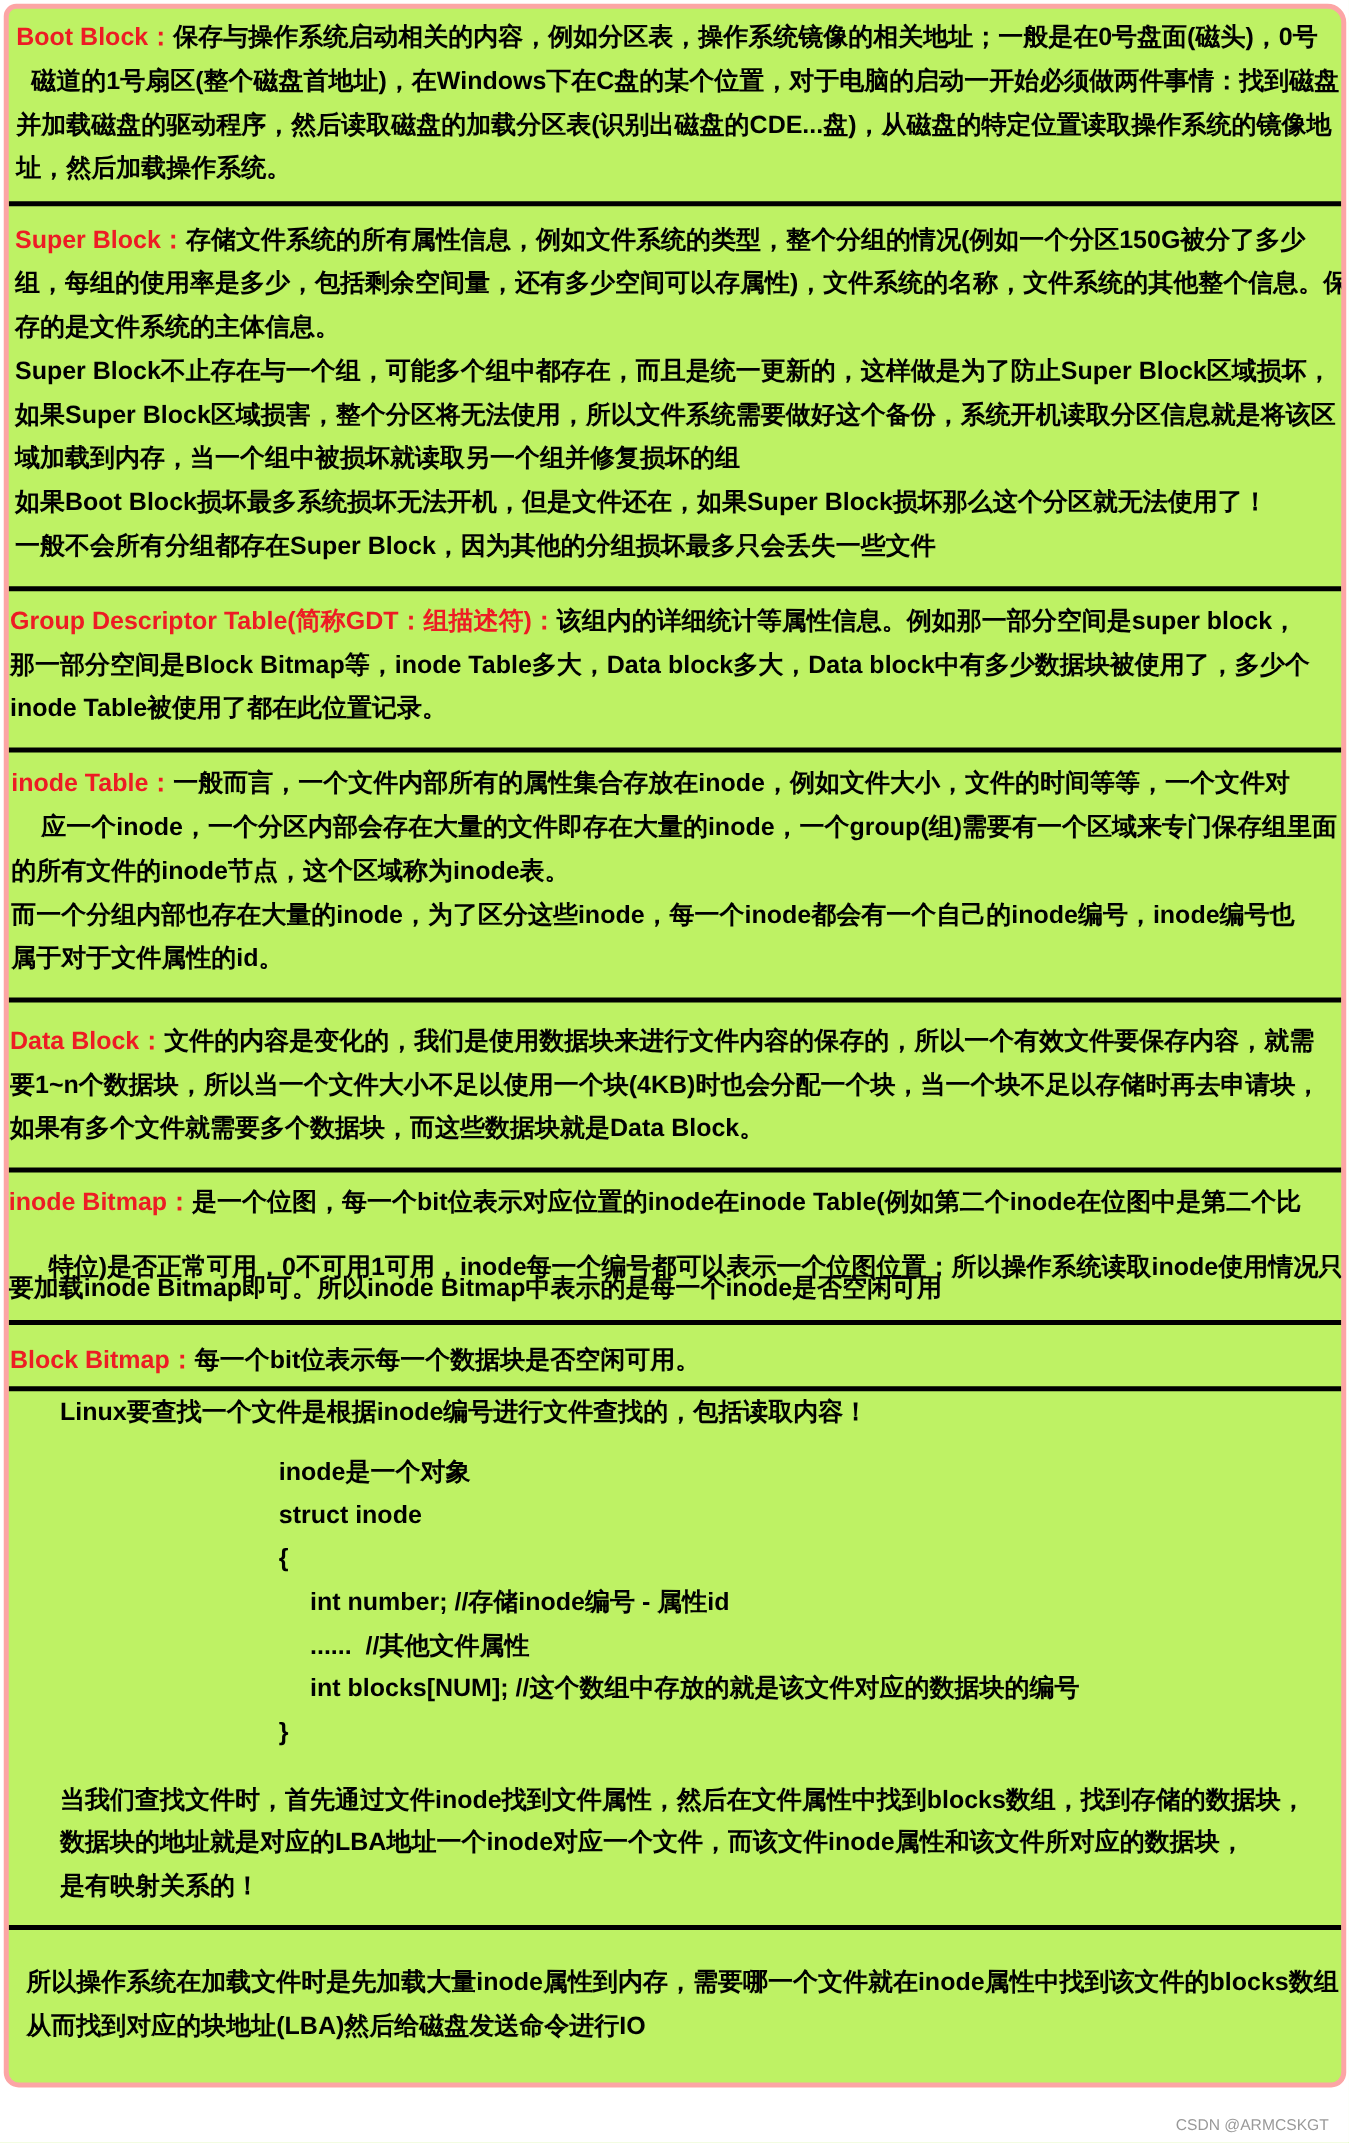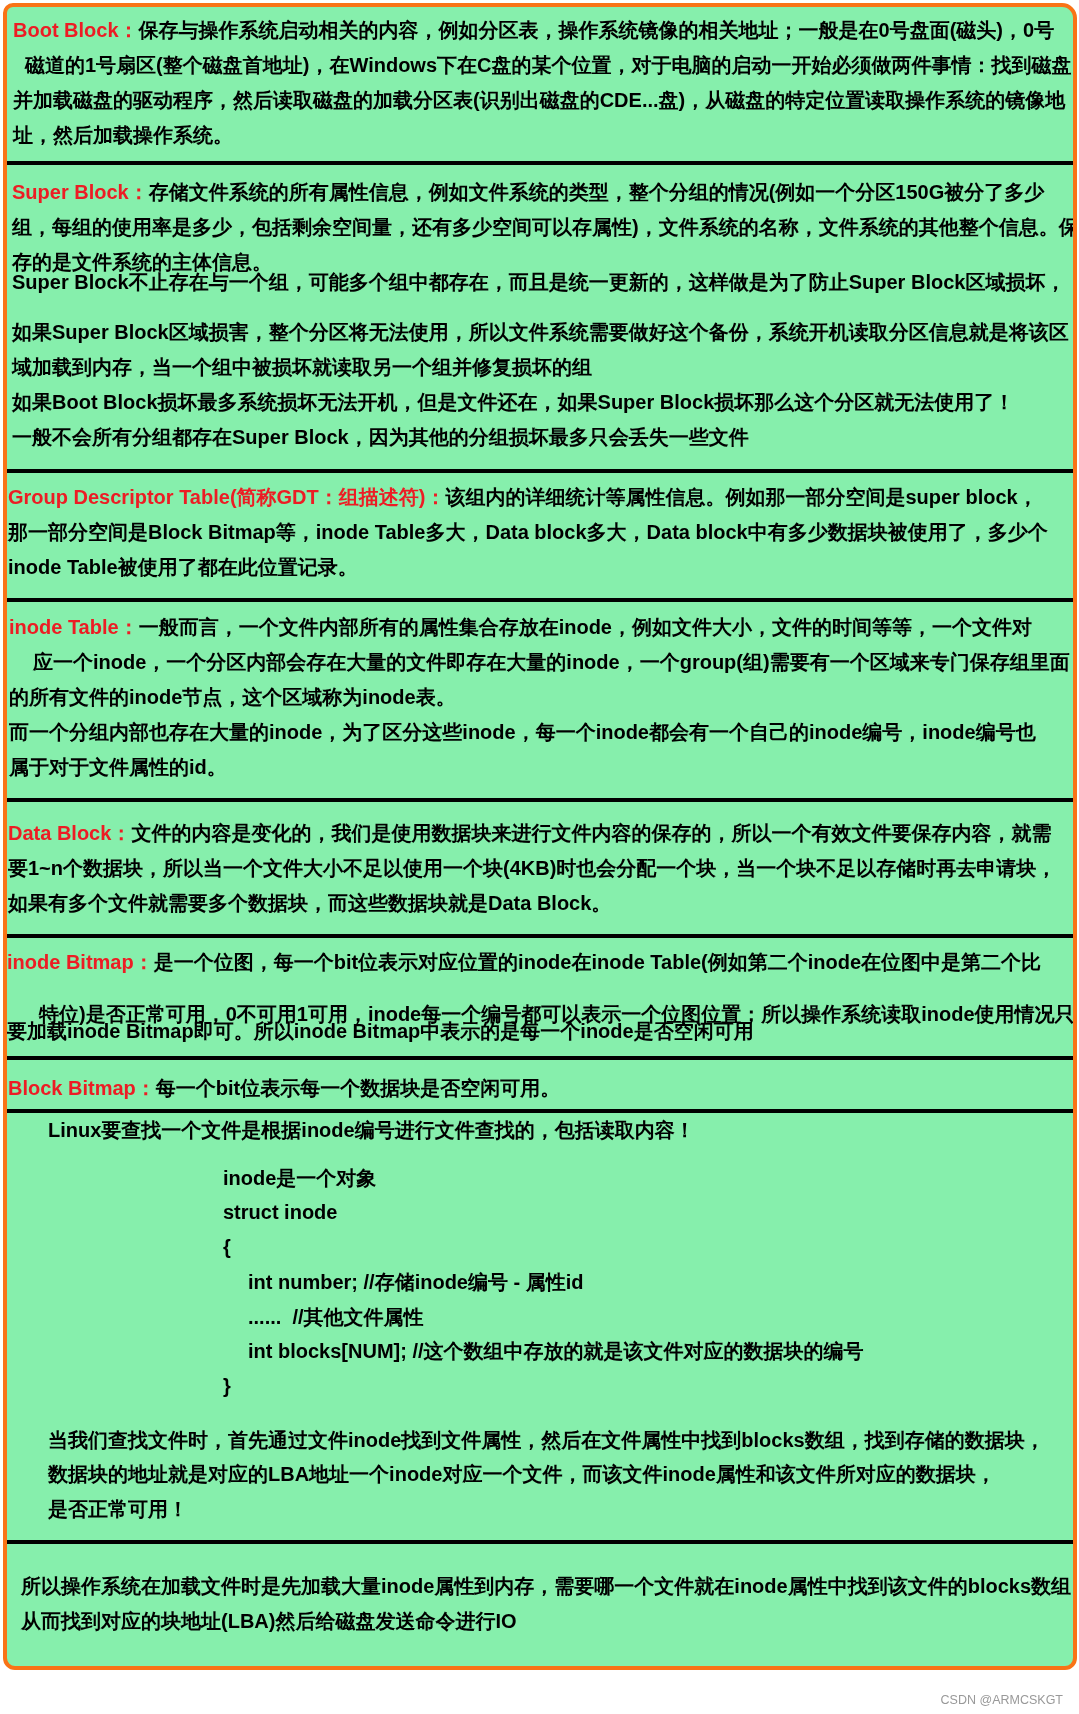--- a/index.html
+++ b/index.html
@@ -9,24 +9,24 @@
       height: 1714px;
       background: #ffffff;
       overflow: hidden;
     }
     .frame {
       position: absolute;
       left: 3px;
       top: 3px;
       width: 1066px;
       height: 1659px;
-      border: 4px solid #f97316;
+      border: 4px solid #fca5a5;
       border-radius: 10px 15px 12px 12px;
       overflow: hidden;
-      background: #86efac;
+      background: #bef264;
       text-decoration: underline;
     }
     .section {
       position: absolute;
       left: 0;
       width: 1066px;
     }
     .sep {
       position: absolute;
       left: 0;
@@ -67,21 +67,21 @@
       <div class="line" style="top:41px;left:6px;margin-left:12px;">磁道的1号扇区(整个磁盘首地址)，在Windows下在C盘的某个位置，对于电脑的启动一开始必须做两件事情：找到磁盘</div>
       <div class="line" style="top:76px;left:6px;">并加载磁盘的驱动程序，然后读取磁盘的加载分区表(识别出磁盘的CDE...盘)，从磁盘的特定位置读取操作系统的镜像地</div>
       <div class="line" style="top:111px;left:6px;">址，然后加载操作系统。</div>
     </div>
     <div class="sep" style="top:154px;"></div>
 
     <div class="section" style="top:158px;height:304px;">
       <div class="line" style="top:10px;left:5px;"><span class="label" style="color: rgb(237, 28, 36);">Super Block：</span><span>存储文件系统的所有属性信息，例如文件系统的类型，整个分组的情况(例如一个分区150G被分了多少</span></div>
       <div class="line" style="top:45px;left:5px;">组，每组的使用率是多少，包括剩余空间量，还有多少空间可以存属性)，文件系统的名称，文件系统的其他整个信息。保</div>
       <div class="line" style="top:80px;left:5px;">存的是文件系统的主体信息。</div>
-      <div class="line" style="top:100px;left:5px;text-align:right;">Super Block不止存在与一个组，可能多个组中都存在，而且是统一更新的，这样做是为了防止Super Block区域损坏，</div>
+      <div class="line" style="top:115px;left:5px;text-align:right;">Super Block不止存在与一个组，可能多个组中都存在，而且是统一更新的，这样做是为了防止Super Block区域损坏，</div>
       <div class="line" style="top:150px;left:5px;">如果Super Block区域损害，整个分区将无法使用，所以文件系统需要做好这个备份，系统开机读取分区信息就是将该区</div>
       <div class="line" style="top:185px;left:5px;">域加载到内存，当一个组中被损坏就读取另一个组并修复损坏的组</div>
       <div class="line" style="top:220px;left:5px;">如果Boot Block损坏最多系统损坏无法开机，但是文件还在，如果Super Block损坏那么这个分区就无法使用了！</div>
       <div class="line" style="top:255px;left:5px;">一般不会所有分组都存在Super Block，因为其他的分组损坏最多只会丢失一些文件</div>
     </div>
     <div class="sep" style="top:462px;"></div>
 
     <div class="section" style="top:466px;height:151px;padding-left:44px;">
       <div class="line" style="top:7px;left:1px;"><span class="label" style="color: rgb(237, 28, 36);">Group Descriptor Table(简称GDT：组描述符)：</span><span>该组内的详细统计等属性信息。例如那一部分空间是super block，</span></div>
       <div class="line" style="top:42px;left:1px;">那一部分空间是Block Bitmap等，inode Table多大，Data block多大，Data block中有多少数据块被使用了，多少个</div>
@@ -121,21 +121,21 @@
       <div class="line" style="top:0px;left:41px;">Linux要查找一个文件是根据inode编号进行文件查找的，包括读取内容！</div>
       <div class="line" style="top:48px;left:216px;">inode是一个对象</div>
       <div class="line" style="top:82px;left:216px;">struct inode</div>
       <div class="line" style="top:117px;left:216px;">{</div>
       <div class="line" style="top:152px;left:241px;">int number; //存储inode编号 - 属性id</div>
       <div class="line" style="top:187px;left:241px;">......  //其他文件属性</div>
       <div class="line" style="top:221px;left:241px;">int blocks[NUM]; //这个数组中存放的就是该文件对应的数据块的编号</div>
       <div class="line" style="top:256px;left:216px;">}</div>
       <div class="line" style="top:310px;left:41px;">当我们查找文件时，首先通过文件inode找到文件属性，然后在文件属性中找到blocks数组，找到存储的数据块，</div>
       <div class="line" style="top:344px;left:41px;">数据块的地址就是对应的LBA地址一个inode对应一个文件，而该文件inode属性和该文件所对应的数据块，</div>
-      <div class="line" style="top:379px;left:41px;">是否正常可用！</div>
+      <div class="line" style="top:379px;left:41px;">是有映射关系的！</div>
     </div>
     <div class="sep" style="top:1533px;"></div>
 
     <div class="section" style="top:1537px;height:89px;">
       <div class="line" style="top:25px;left:14px;">所以操作系统在加载文件时是先加载大量inode属性到内存，需要哪一个文件就在inode属性中找到该文件的blocks数组</div>
       <div class="line" style="top:60px;left:14px;">从而找到对应的块地址(LBA)然后给磁盘发送命令进行IO</div>
     </div>
 
   </div>
 

